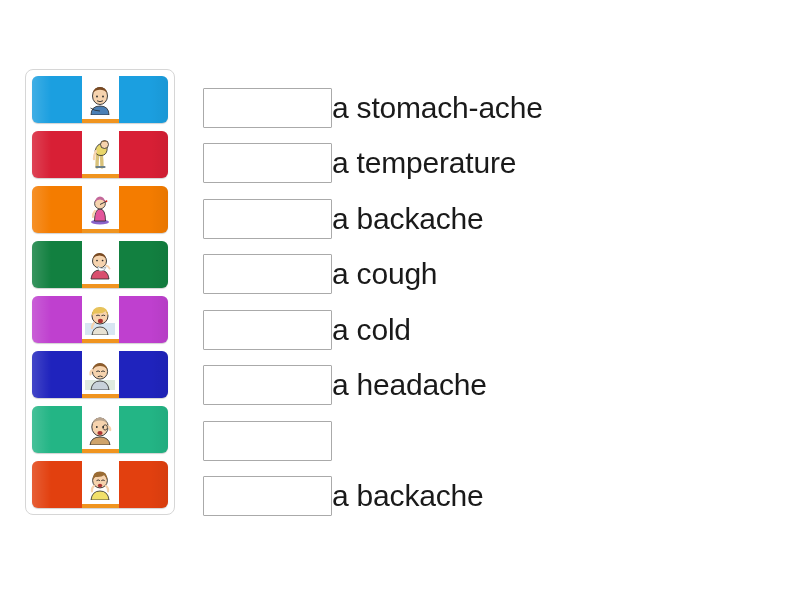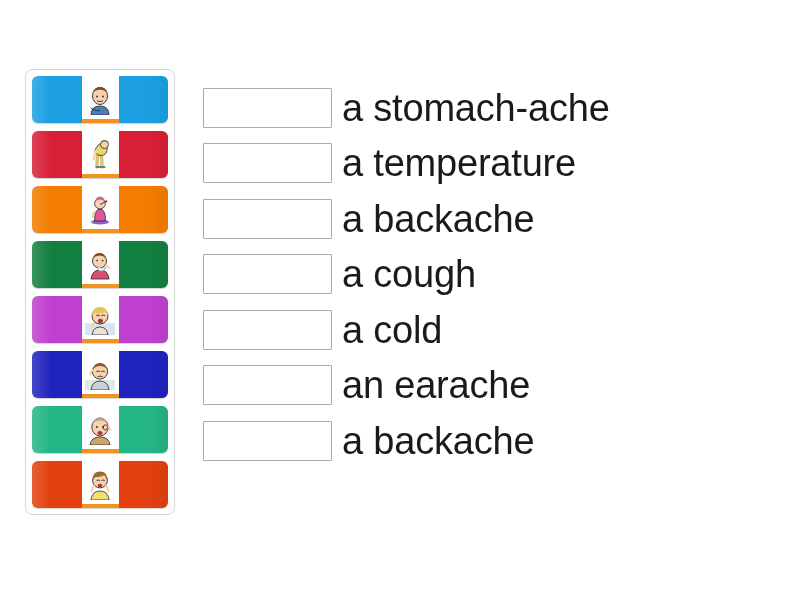--- a/index.html
+++ b/index.html
@@ -109,22 +109,22 @@
     border: 1px solid #aaaaaa;
     background: #ffffff;
     border-radius: 1px;
     flex: none;
     font: inherit;
     padding: 0 6px;
     color: #222222;
     outline: none;
   }
   .answer-label {
-    margin-left: 10px;
-    font-size: 38px;
+    margin-left: 0;
+    font-size: 30px;
     line-height: 1;
     color: #1a1a1a;
     white-space: nowrap;
     letter-spacing: -0.2px;
   }
 </style>
 </head>
 <body>
 
 <div id="app">
@@ -288,21 +288,24 @@
       <div class="answer-row">
         <input type="text" class="drop-box" placeholder="" value="" style="">
         <div class="answer-label">a cough</div>
       </div>
       <div class="answer-row">
         <input type="text" class="drop-box" placeholder="" value="" style="">
         <div class="answer-label">a cold</div>
       </div>
       <div class="answer-row">
         <input type="text" class="drop-box" placeholder="" value="" style="">
-        <div class="answer-label">an earache</div>
+        <div class="answer-label">a headache</div>
+      </div>
+      <div class="answer-row">
+        <input type="text" class="drop-box" placeholder="" value="" style="">
       </div>
       <div class="answer-row">
         <input type="text" class="drop-box" placeholder="" value="" style="">
         <div class="answer-label">a backache</div>
       </div>
     </div>
 
 </div>
 
 </body></html>

